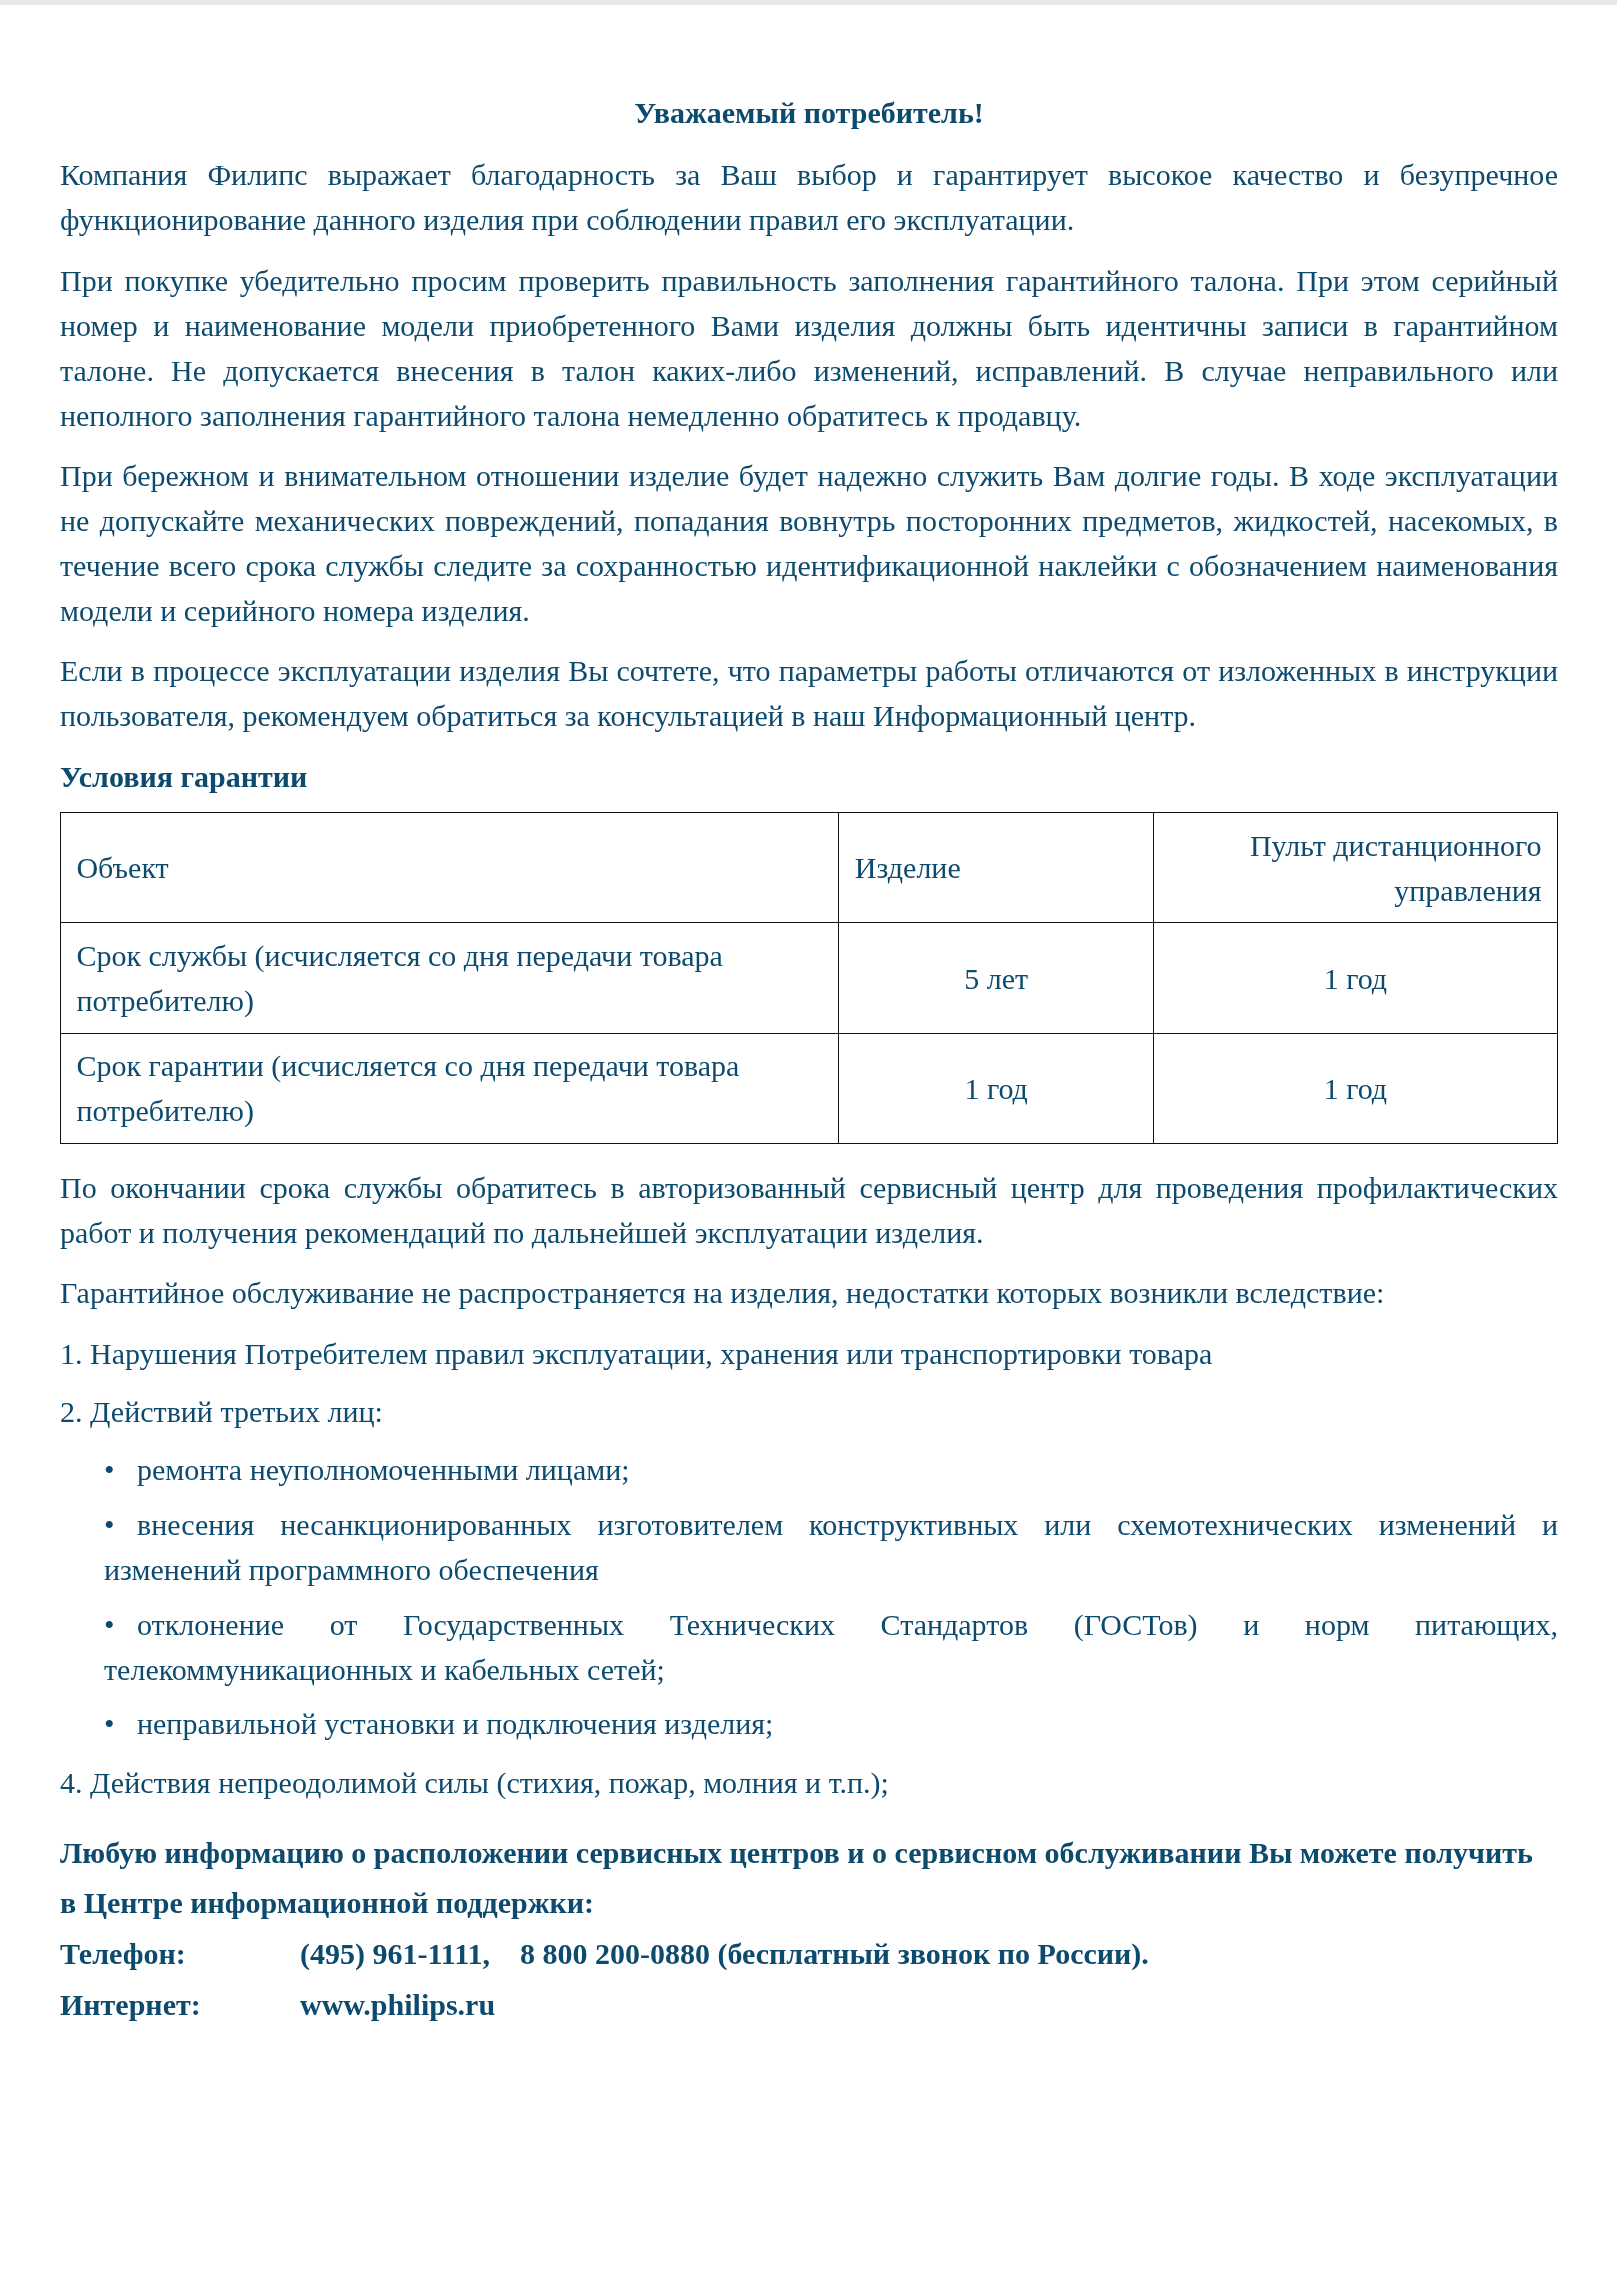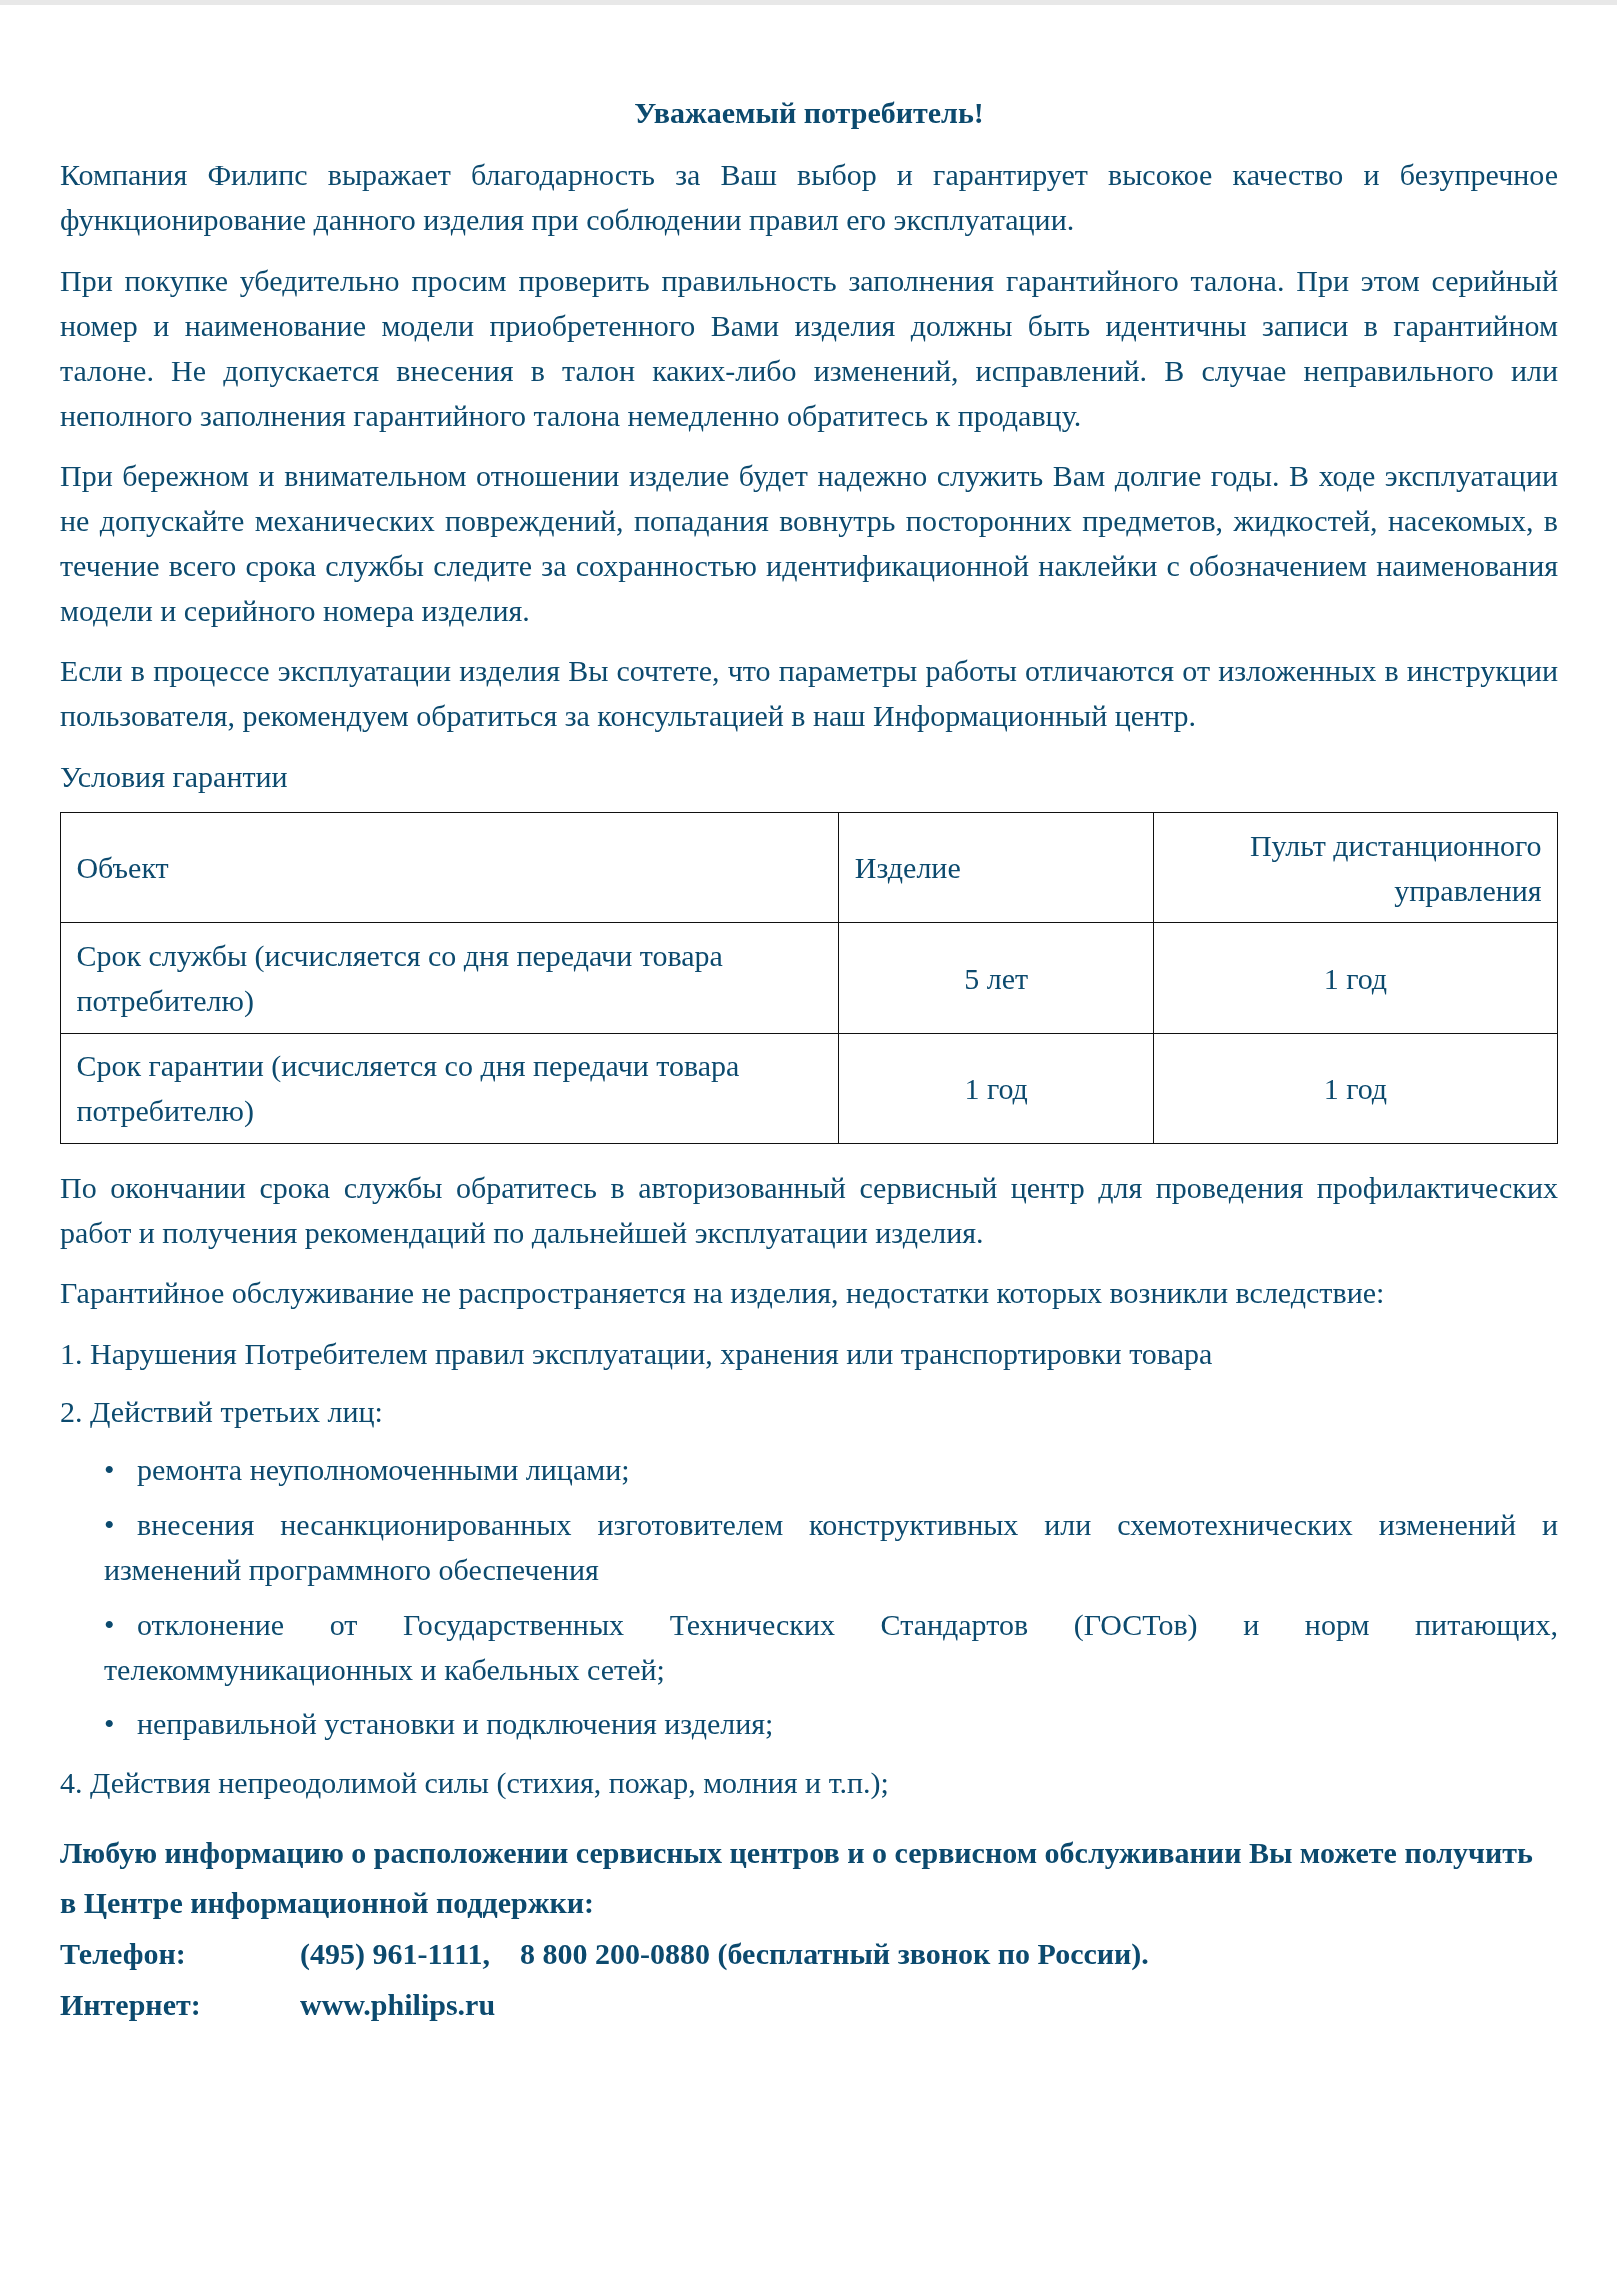--- a/index.html
+++ b/index.html
@@ -25,21 +25,21 @@
     font-weight: bold;
     text-align: center;
     margin: 0 0 17.3px 0;
   }
   p.para {
     margin: 0 0 15.4px 0;
     text-align: justify;
     text-justify: inter-word;
   }
   .section-heading {
-    font-weight: normal;
+    font-weight: bold;
     margin: 5.8px 0 13.4px 0;
   }
   table.warranty {
     width: 100%;
     border-collapse: collapse;
     margin: 3.8px 0 21px 0;
   }
   table.warranty th, table.warranty td {
     border: 1.9px solid #111111;
     padding: 9.6px 15.4px;

